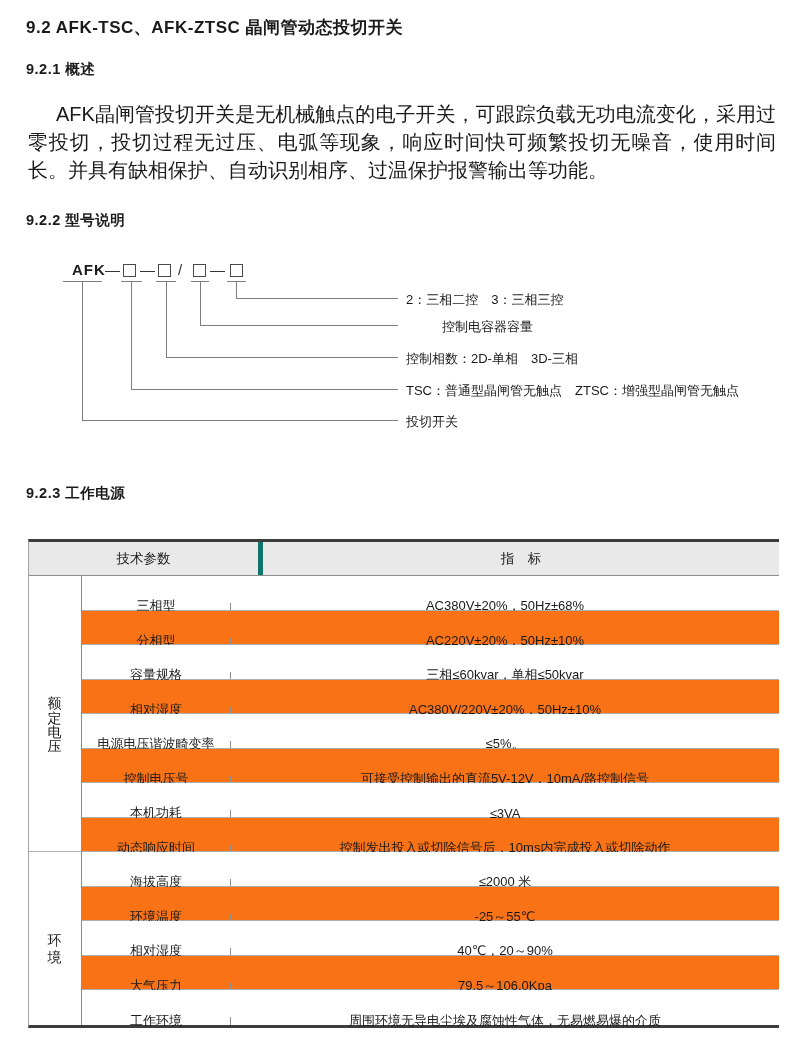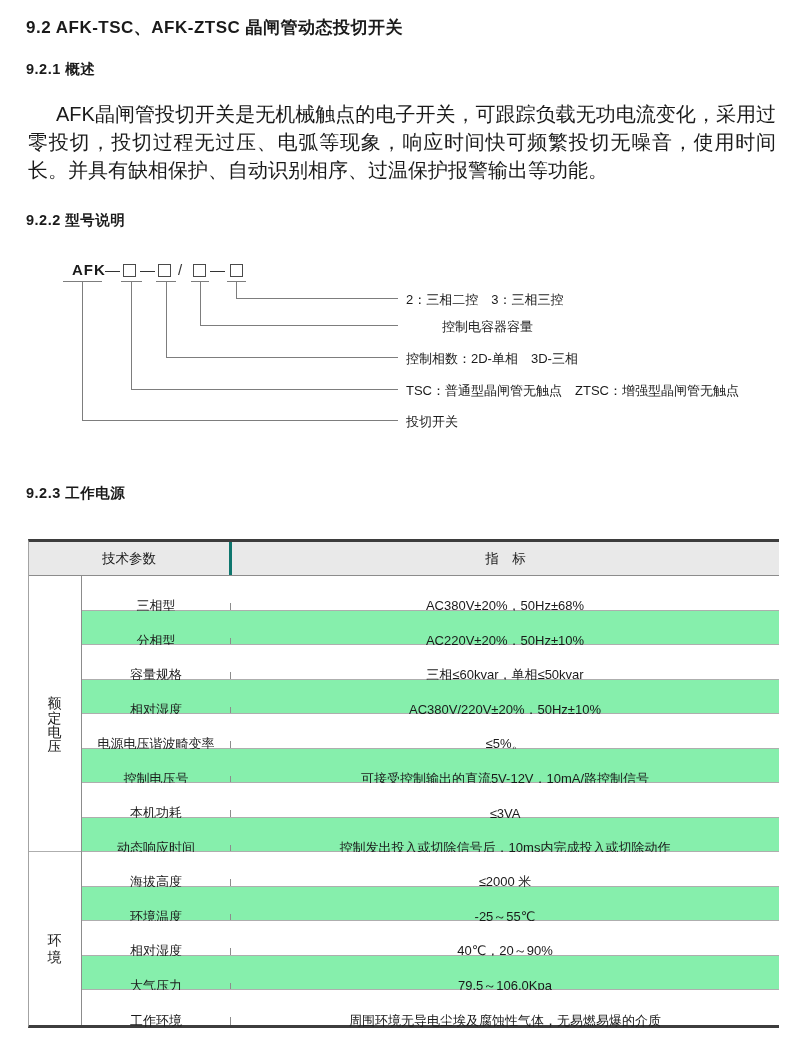--- a/index.html
+++ b/index.html
@@ -33,32 +33,32 @@
   .dg-label { position:absolute; left:406px; font-size:13px; white-space:nowrap; }
 
   
   .spec-table {
     position:absolute; left:28px; top:539px; width:751px;
     border-top:3px solid #3d3d3d; border-bottom:3px solid #3d3d3d;
     border-left:1px solid #a3a3a3;
     font-size:13px;
   }
   .thead { display:flex; height:34px; background:#e9e9e9; border-bottom:1px solid #8c8c8c; font-size:13.5px; }
-  .th-param { width:203px; border-right:3px solid #0f766e; display:flex; align-items:center; justify-content:center; }
+  .th-param { width:234px; border-right:5px solid #0f766e; display:flex; align-items:center; justify-content:center; }
   .th-value { flex:1; display:flex; align-items:center; justify-content:center; }
   .tbody { display:flex; }
   .group-col { width:53px; border-right:1px solid #8c8c8c; display:flex; flex-direction:column; background:#fff; }
   .group-cell { display:flex; align-items:center; justify-content:center; }
   .group-cell.g0 { height:276px; border-bottom:1px solid #aeaeae; }
   .group-cell.g1 { flex:1; }
   .vtext { writing-mode:vertical-rl; letter-spacing:15px; font-size:14px; line-height:1; }
   .rows { flex:1; display:flex; flex-direction:column; }
   .row { display:flex; height:34.5px; border-bottom:1px solid #aeaeae; background:#ffffff; }
   .row:last-child { border-bottom:none; }
-  .row.alt { background:#86efac; }
+  .row.alt { background:#f97316; }
   .cell { display:flex; align-items:center; justify-content:center;margin-top:27px; }
   .cell.param { width:149px; border-right:1px solid #8c8c8c; text-align:center; }
   .cell.value { flex:1; text-align:center; padding:0 6px; }
 </style>
 </head>
 <body>
 
 <div class="page">
 
   <div class="h1">9.2 AFK-TSC、AFK-ZTSC 晶闸管动态投切开关</div>

